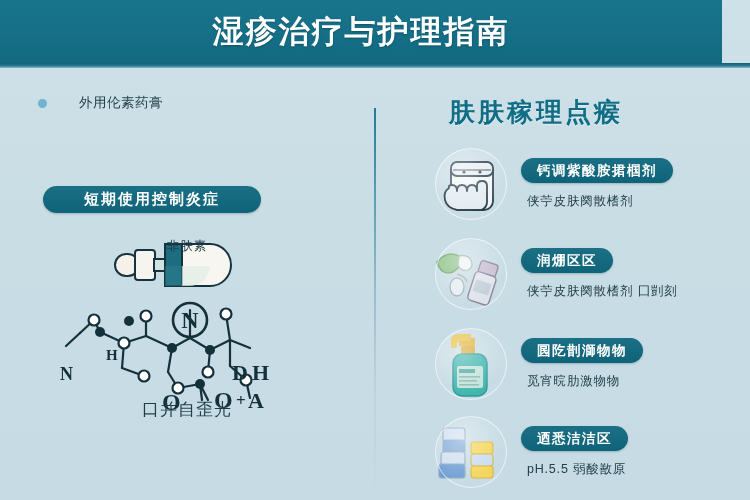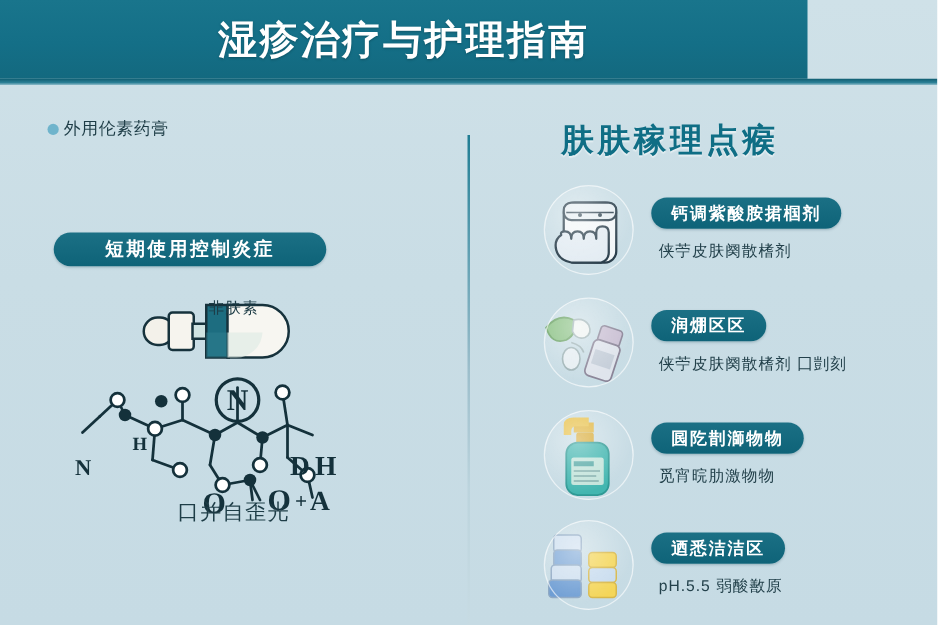--- a/index.html
+++ b/index.html
@@ -15,21 +15,21 @@
     width: 750px;
     height: 500px;
     overflow: hidden;
     background: linear-gradient(180deg, #cfe1e8 0%, #c9dde5 45%, #c6dbe4 100%);
   }
 
   
   .header-band {
     position: absolute;
     left: 0; top: 0;
-    width: 646px;
+    width: 722px;
     height: 63px;
     background: linear-gradient(180deg, #19758c 0%, #146f87 55%, #13697f 100%);
     display: flex;
     align-items: center;
     justify-content: center;
   }
   .header-underline {
     position: absolute;
     left: 0; top: 63px;
     width: 750px;
@@ -60,21 +60,21 @@
     position: absolute;
     left: 0; top: 68px;
     width: 374px;
     height: 432px;
   }
   .bullet-row {
     position: absolute;
     left: 38px; top: 26px;
     display: flex;
     align-items: center;
-    gap: 4px;
+    gap: 32px;
   }
   .bullet-dot {
     width: 9px; height: 9px;
     border-radius: 50%;
     background: #6fb4cc;
     flex: none;
   }
   .bullet-label {
     font-size: 13.5px;
     color: #1d3c46;

